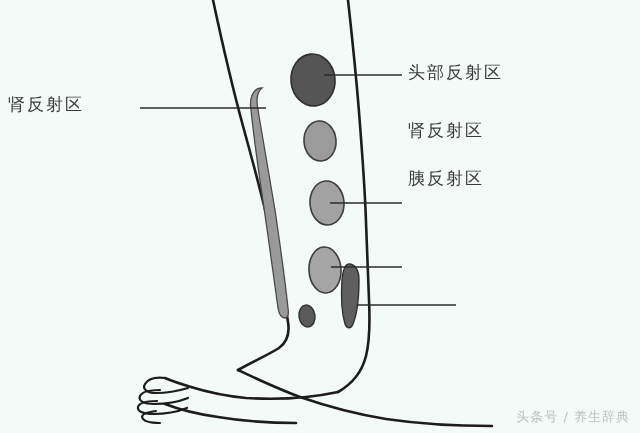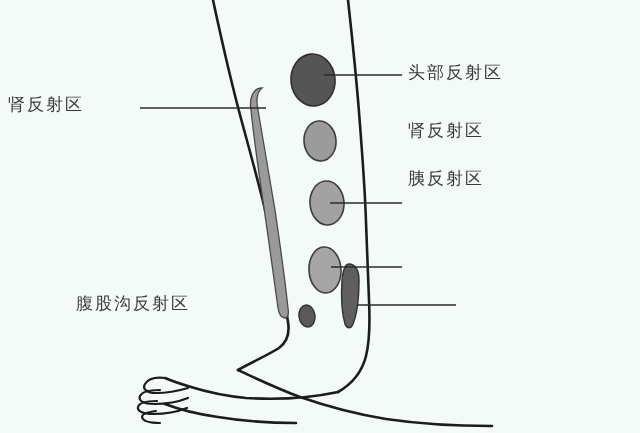--- a/index.html
+++ b/index.html
@@ -119,19 +119,19 @@
     <g stroke="#2b2b2b" stroke-width="1.6">
       <line x1="140" y1="108" x2="266" y2="108"></line>
       <line x1="324" y1="75" x2="402" y2="75"></line>
       <line x1="330" y1="203" x2="402" y2="203"></line>
       <line x1="331" y1="267" x2="402" y2="267"></line>
       <line x1="357" y1="305" x2="456" y2="305"></line>
     </g>
   </svg>
 
   <div class="label label-spine">肾反射区</div>
-  <div class="label label-groin">腹股沟反射区</div>
   <div class="label label-head">头部反射区</div>
   <div class="label label-spleen">肾反射区</div>
   <div class="label label-pancreas">胰反射区</div>
 
+  <div class="watermark">头条号 / 养生辞典</div>
 
 </div>
 
 </body></html>

